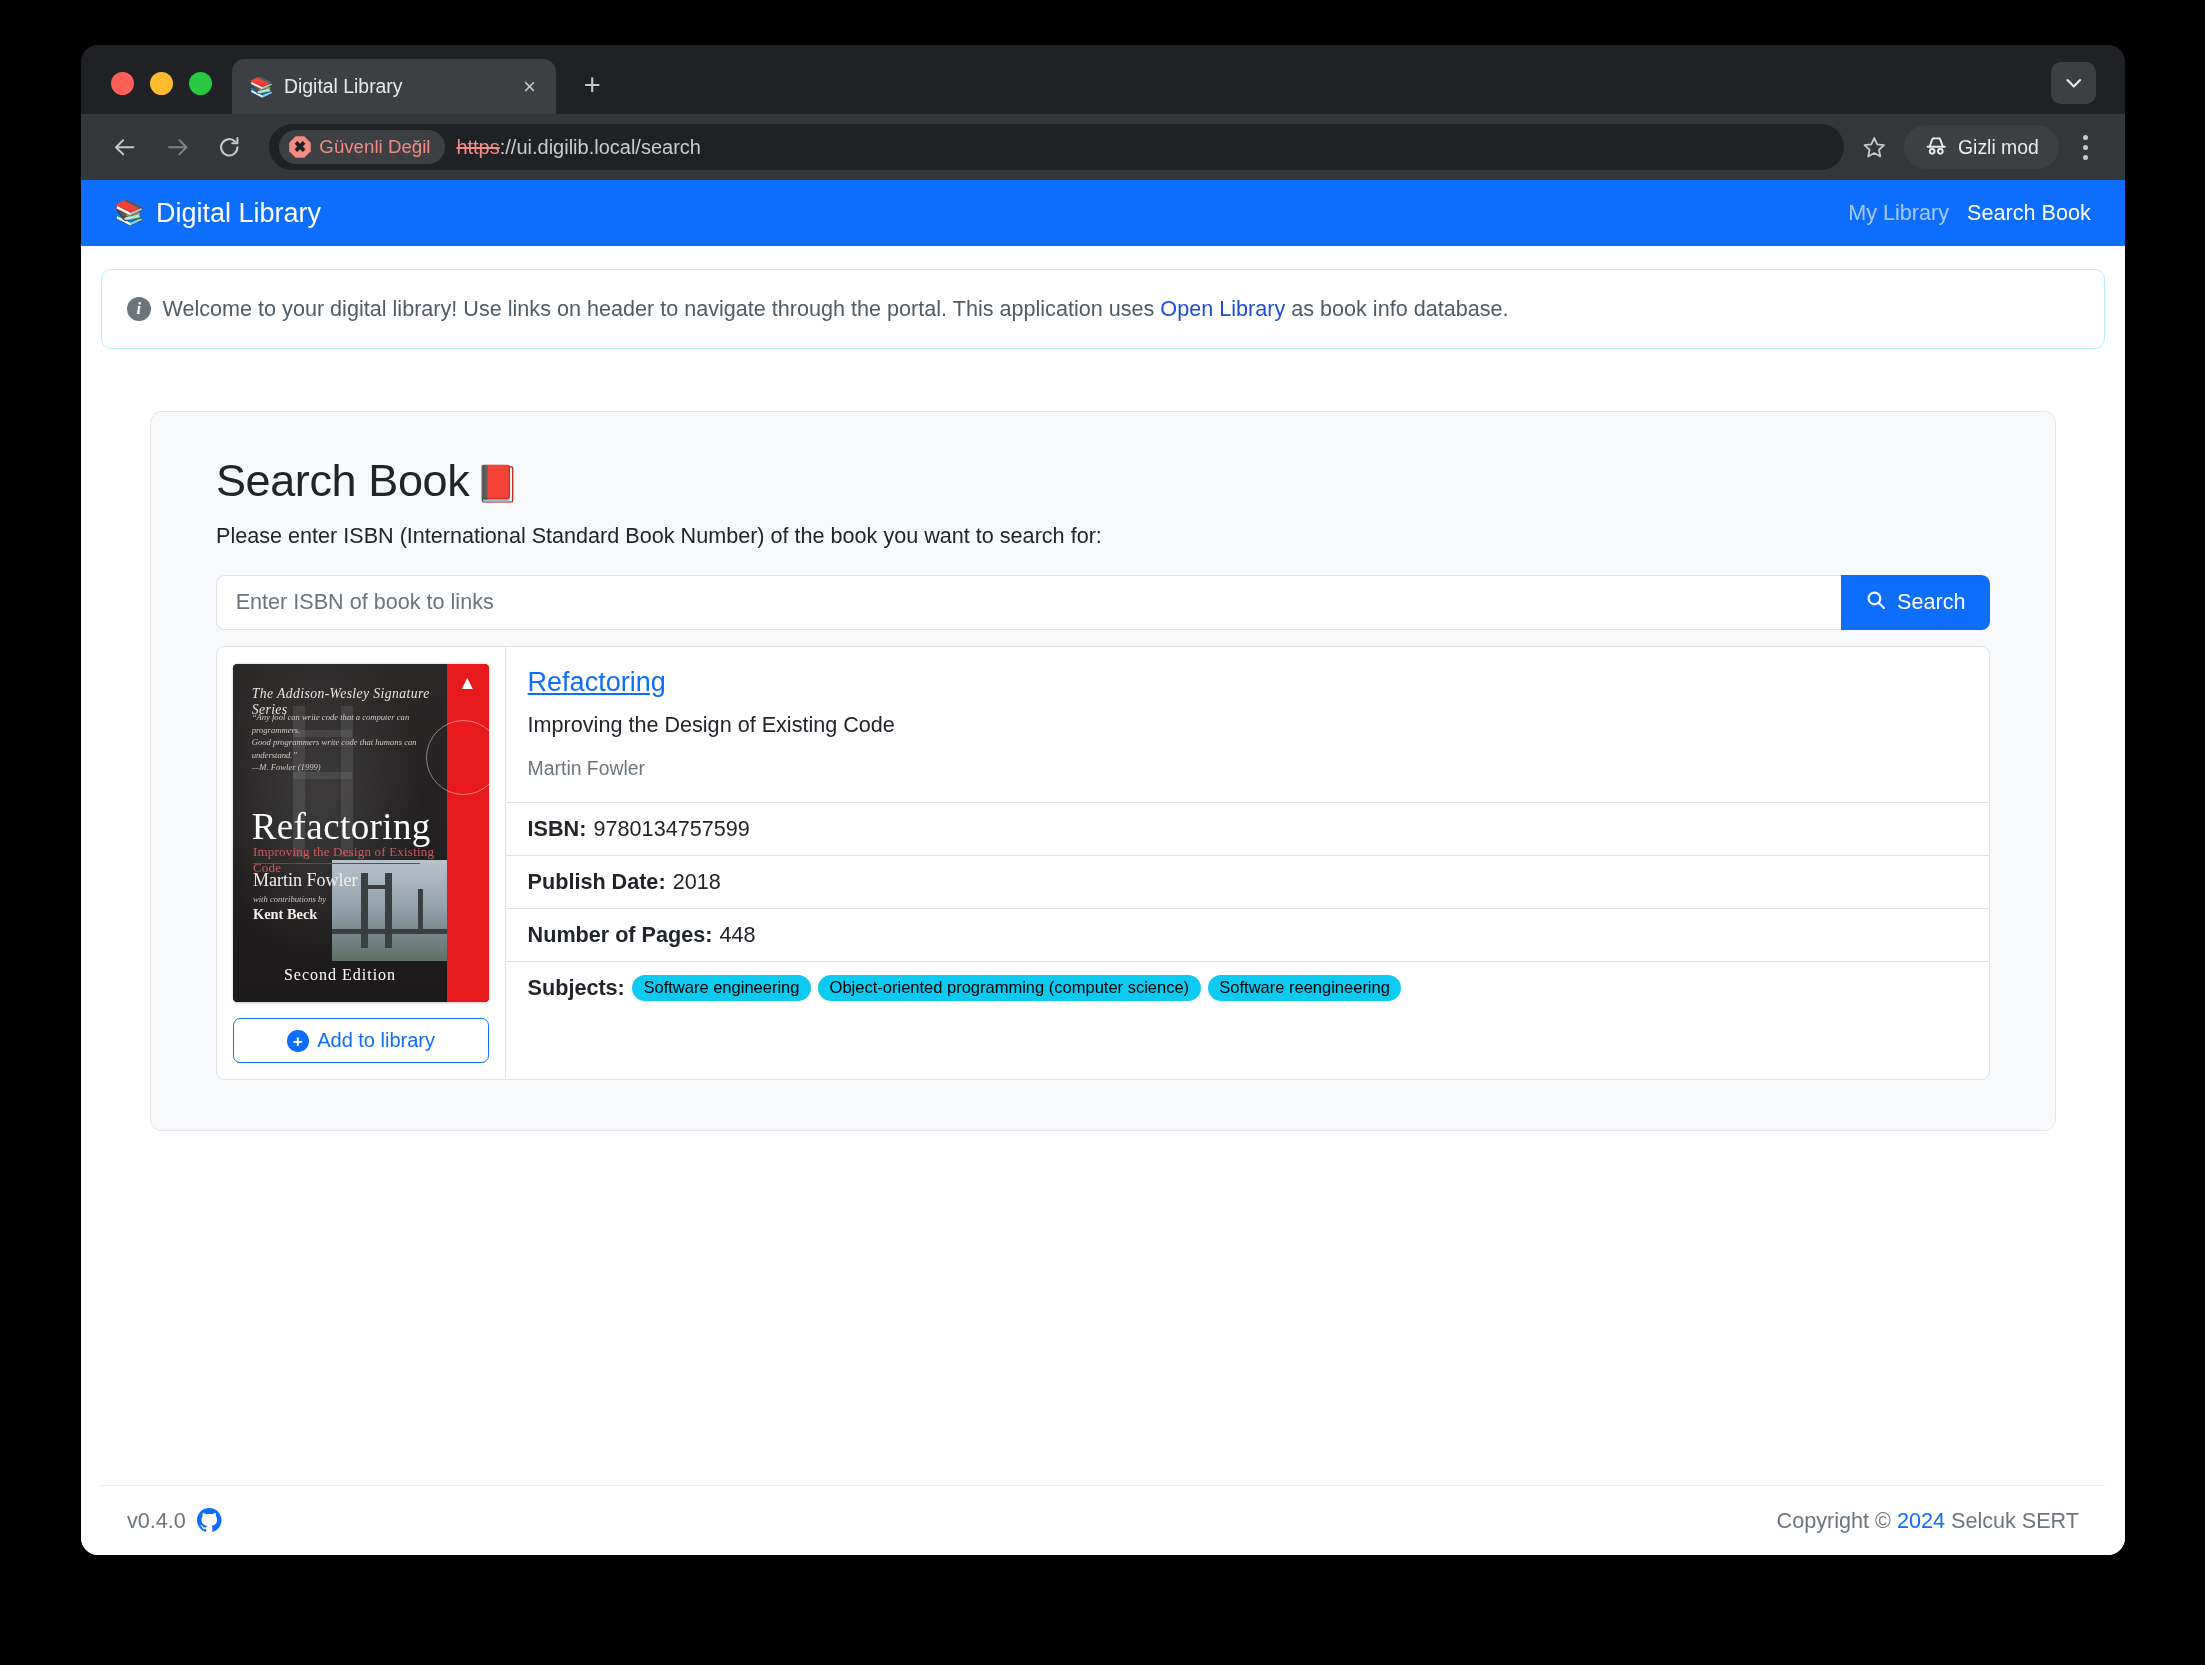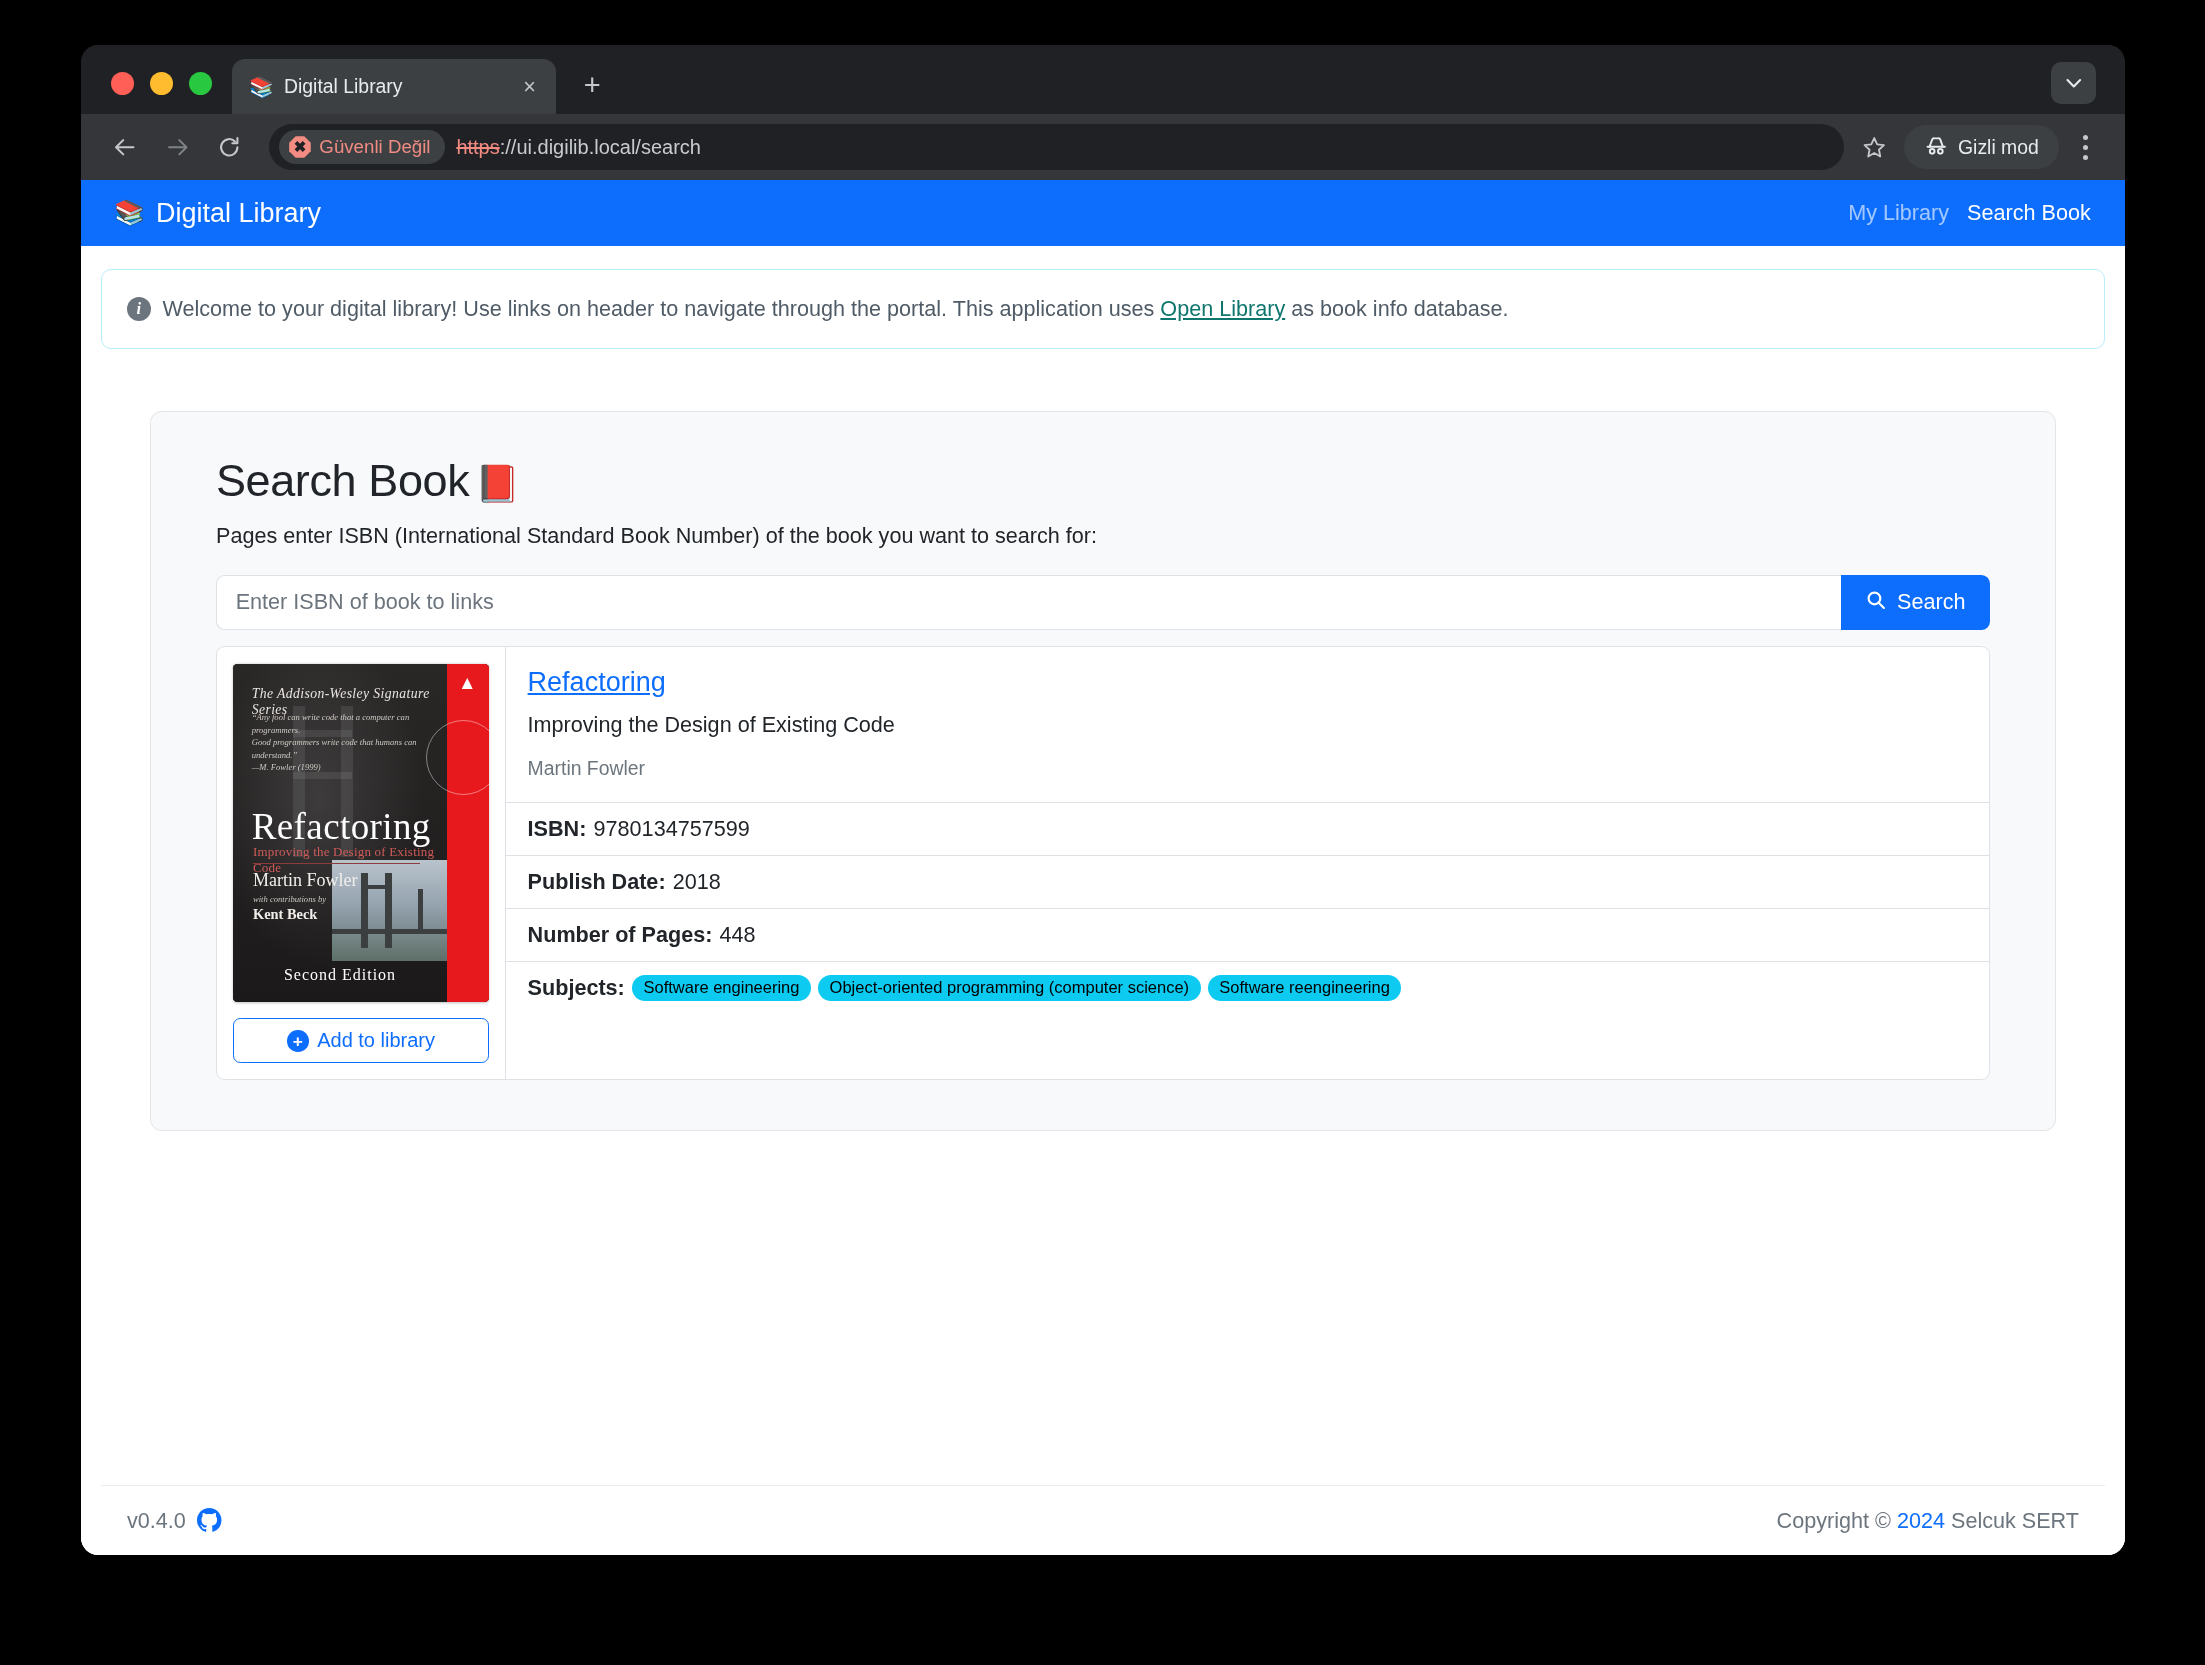--- a/index.html
+++ b/index.html
@@ -239,21 +239,21 @@
   }
   .info-badge {
     width: 24.5px; height: 24.5px; border-radius: 50%;
     background: #6c757d; color: #ffffff;
     font-size: 16.5px; font-weight: bold; font-style: italic;
     display: flex; align-items: center; justify-content: center;
     font-family: "Liberation Serif", serif;
     flex: 0 0 auto;
   }
   #info-alert-text { font-size: 21.6px; color: #4f5b66; line-height: 1.2; }
-  #info-alert-text a { color: #0f766e; text-decoration: underline; }
+  #info-alert-text a { color: #1d4ed8; }
 
   
   #search-card {
     margin: 62px 49px 0 49px;
     background: #f8f9fa;
     border: 1.4px solid #e3e5e8;
     border-radius: 11.5px;
     padding: 43px 65px 50px 65px;
     flex: 0 0 auto;
   }
@@ -605,21 +605,21 @@
         <div id="info-alert-text"><span>Welcome to your digital library! Use links on header to navigate through the portal. This application uses </span><a>Open Library</a><span> as book info database.</span></div>
       </div>
 
       <div id="search-card">
 
         <h1 id="page-title">
           <span>Search Book</span>
           <span class="title-emoji">📕</span>
         </h1>
 
-        <div id="search-help">Pages enter ISBN (International Standard Book Number) of the book you want to search for:</div>
+        <div id="search-help">Please enter ISBN (International Standard Book Number) of the book you want to search for:</div>
 
         <div id="search-row">
           <div id="search-input">Enter ISBN of book to links</div>
           <button id="search-button">
             <span>
               <svg viewBox="0 0 24 24" fill="none" stroke="#ffffff" stroke-width="2.4" stroke-linecap="round">
                   <circle cx="10.5" cy="10.5" r="6.5"></circle>
                   <line x1="15.5" y1="15.5" x2="21" y2="21"></line>
                 </svg>
             </span>

